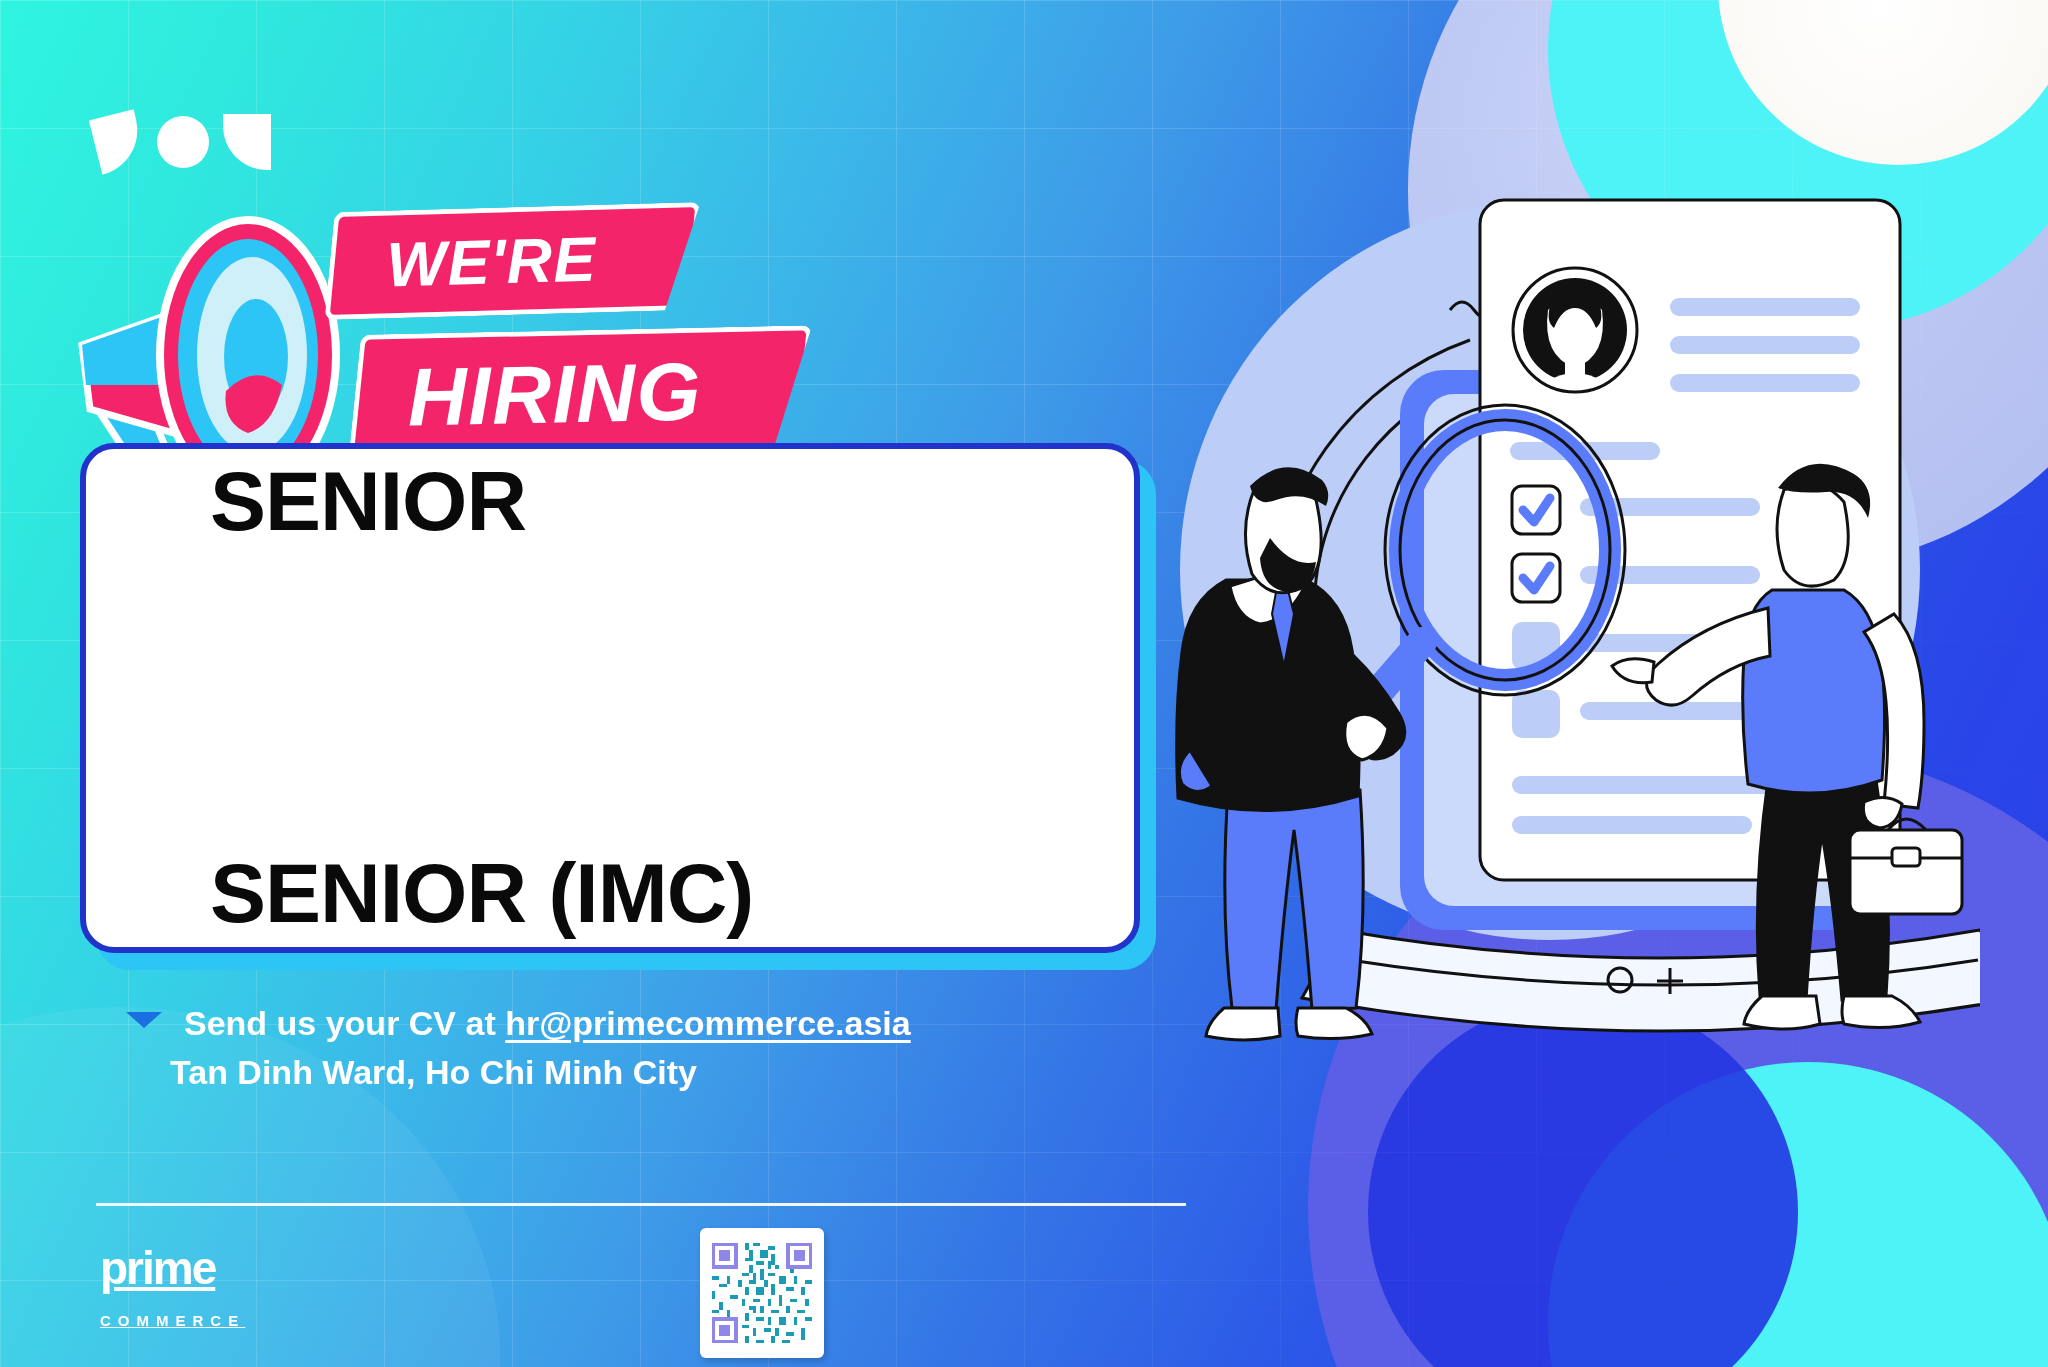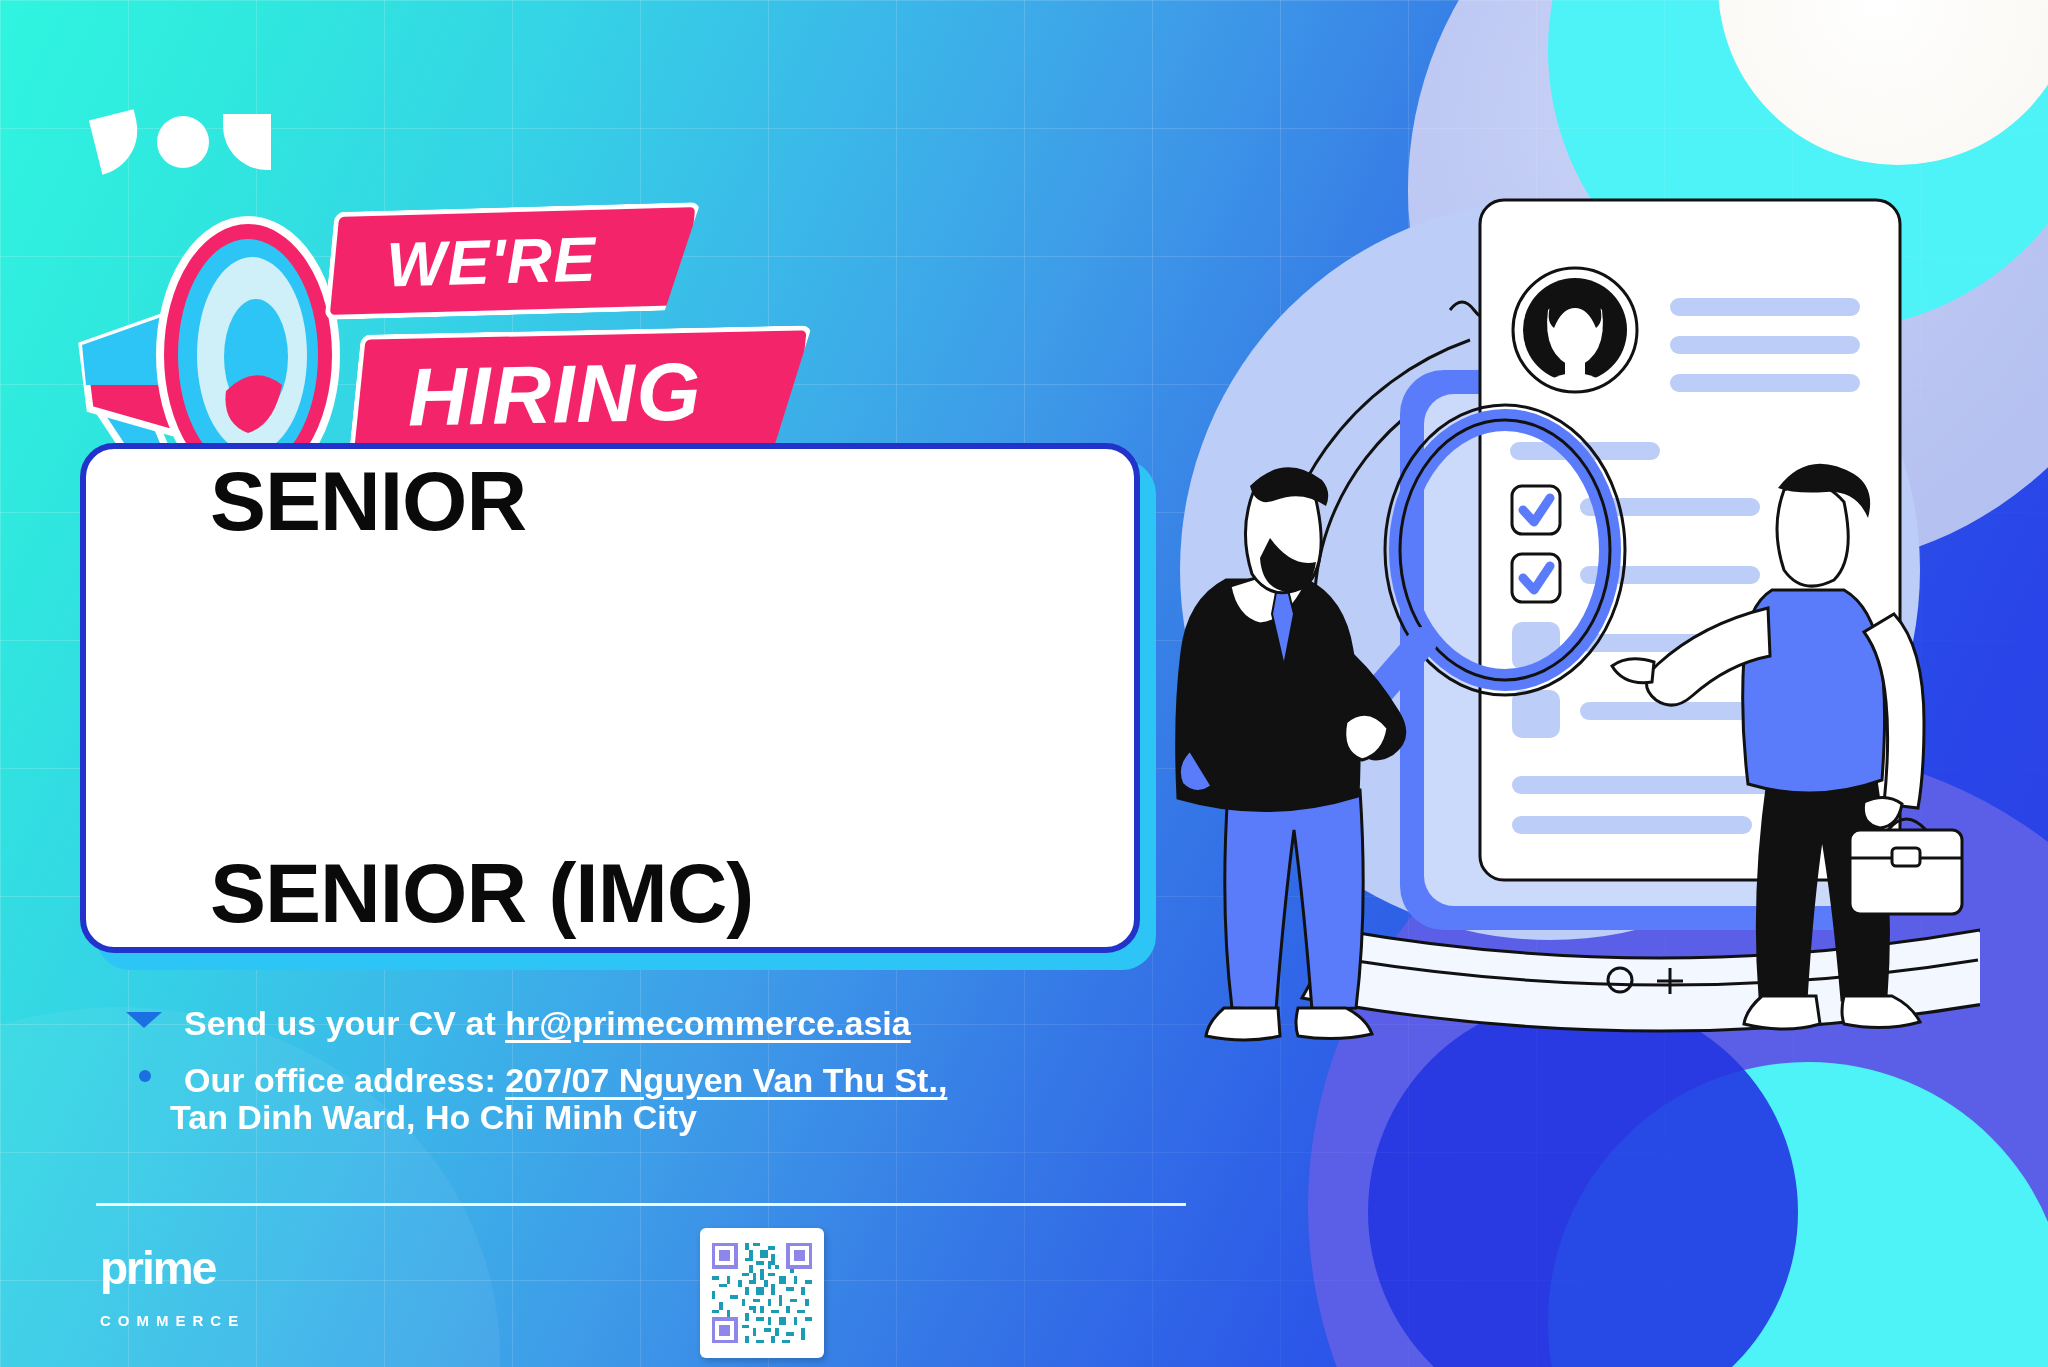--- a/index.html
+++ b/index.html
@@ -251,20 +251,21 @@
   
   .divider {
     position:absolute;
     left:96px; top:1203px;
     width:1090px; height:3px;
     background:rgba(255,255,255,.92);
   }
   .brand {
     position:absolute; left:100px; top:1245px;
     color:#fff;
+    text-decoration:underline;
   }
   .brand-word {
     font-size:46px; font-weight:800; letter-spacing:-2px; line-height:1;
   }
   .brand-sub {
     font-size:15px; font-weight:700; letter-spacing:7px; margin-top:21px;
   }
   .qr {
     position:absolute; left:700px; top:1228px;
     width:124px; height:130px;
@@ -334,24 +335,20 @@
   </div>
 
   <div class="contacts">
 
     <div class="c-row">
       <span class="c-ico"><span class="ico-mail"></span></span>
       <span class="c-txt"><span>Send us your CV at </span><span class="u">hr@primecommerce.asia</span></span>
     </div>
 
 
-    <div class="c-row" style="margin-bottom:2px;">
-      <span class="c-ico"><span class="ico-pin"></span></span>
-      <span class="c-txt"><span>Our office address: </span><span class="u">207/07 Nguyen Van Thu St.,</span></span>
-    </div>
     <div class="c-sub u">Tan Dinh Ward, Ho Chi Minh City</div>
   </div>
 
   <div class="divider"></div>
 
   <div class="brand">
     <div class="brand-word">prime</div>
     <div class="brand-sub">COMMERCE</div>
   </div>
 

